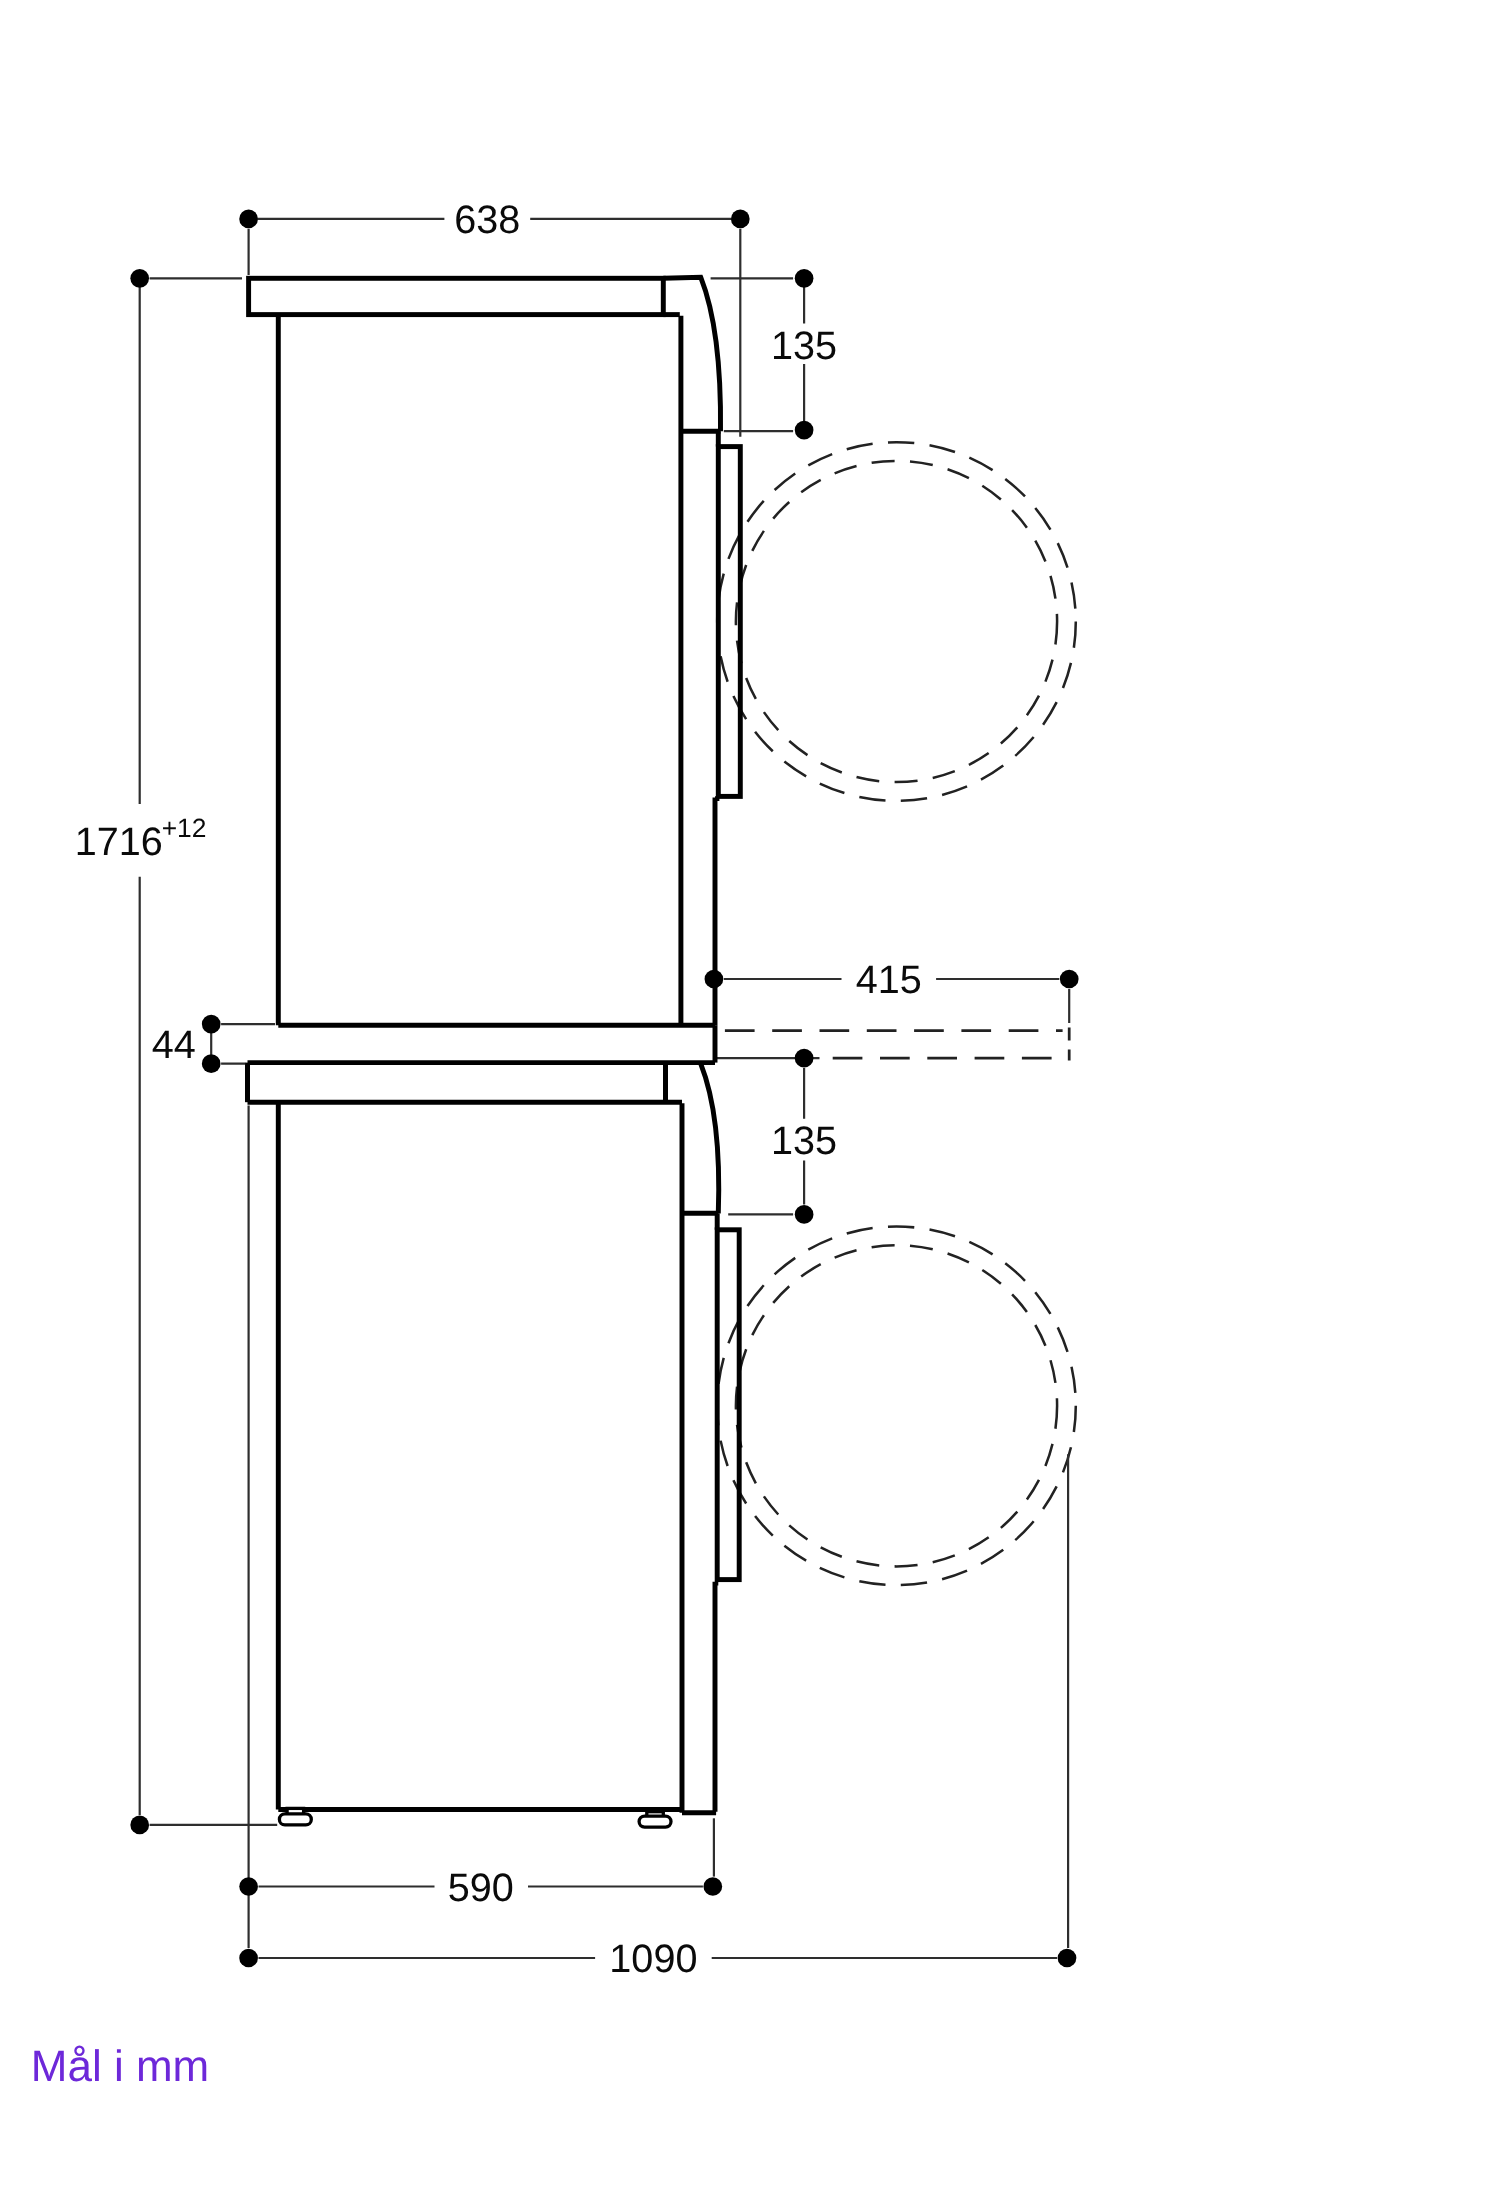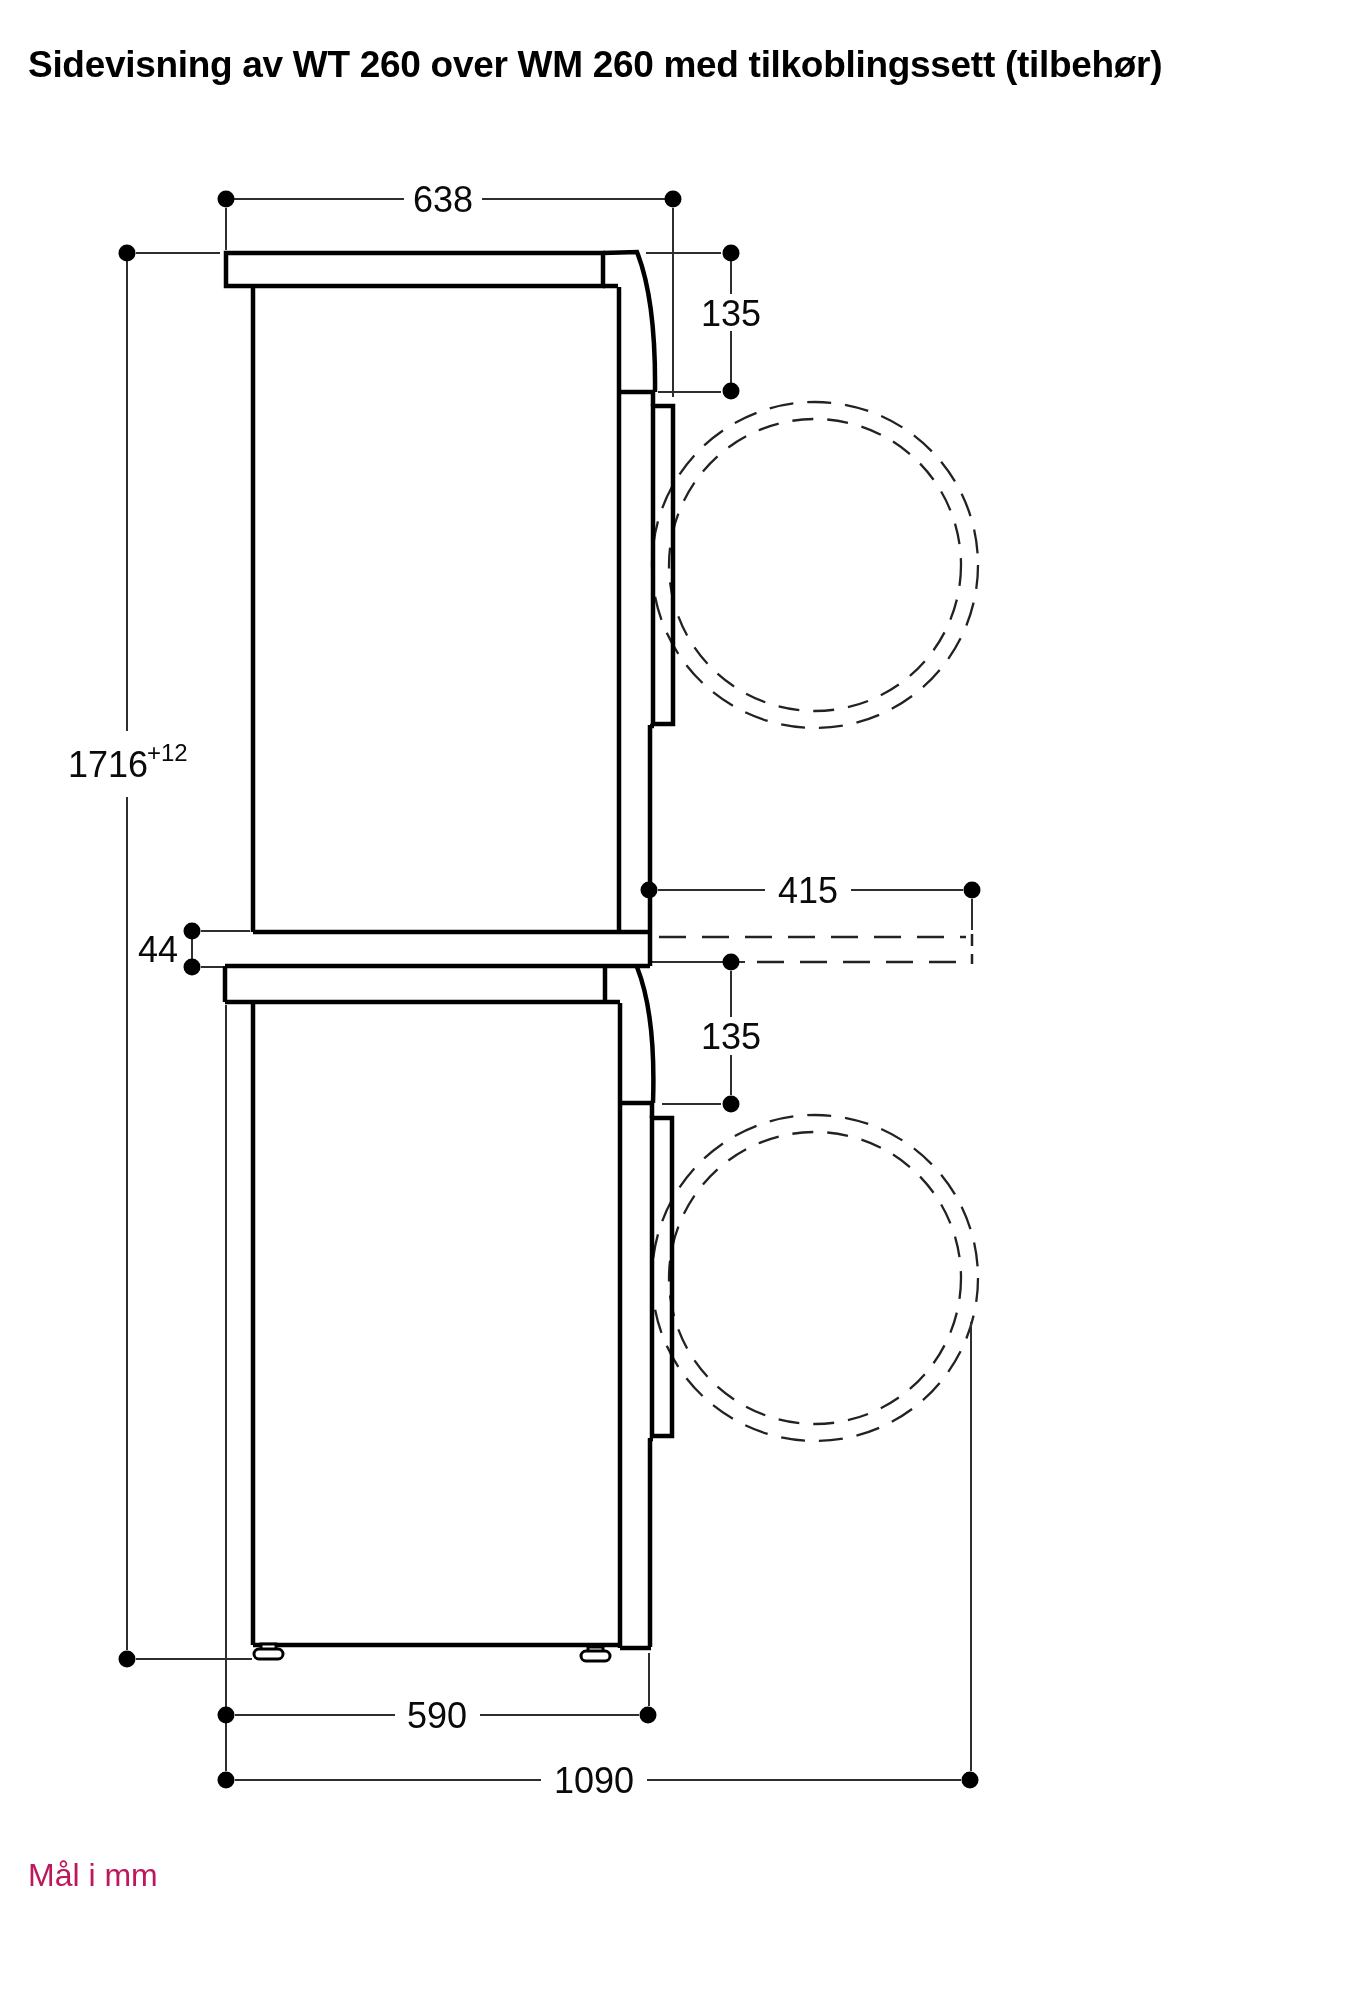--- a/index.html
+++ b/index.html
@@ -10,40 +10,39 @@
     font-family:"Liberation Sans", sans-serif;
     overflow:hidden;
   }
   .title{
     position:absolute;left:28px;top:44px;
     font-size:37px;font-weight:bold;color:#000;
     letter-spacing:-0.3px;white-space:nowrap;
   }
   .footer{
     position:absolute;left:28px;top:1857px;
-    font-size:32px;color:#be185d;white-space:nowrap;
+    font-size:40px;color:#6d28d9;white-space:nowrap;
   }
   svg{position:absolute;left:0;top:0;}
   .thick{stroke:#000;stroke-width:4.5;fill:none;stroke-linecap:butt;stroke-linejoin:miter;}
   .thin{stroke:#2e2e2e;stroke-width:2;fill:none;}
   .dimtext{font-size:36px;fill:#0a0a0a;}
   .suptext{font-size:24px;fill:#0a0a0a;}
   .dot{fill:#000;stroke:none;}
   .dash-circle{stroke:#222;stroke-width:2.3;fill:none;stroke-dasharray:24 14;}
   .dash-circle-in{stroke:#222;stroke-width:2.3;fill:none;stroke-dasharray:21 14;}
   .dash-line{stroke:#222;stroke-width:2.5;fill:none;stroke-dasharray:27 16;}
   .dash-end{stroke:#222;stroke-width:2.5;fill:none;stroke-dasharray:12 8;}
   .foot{fill:#fff;stroke:#000;stroke-width:3;}
 </style>
 </head>
 <body>
 
 <div class="page">
 
-  <div class="title">Sidevisning av WT 260 over WM 260 med tilkoblingssett (tilbehør)</div>
 
   <svg width="1360" height="2000" viewBox="0 0 1360 2000">
 
     <g>
       <circle class="dash-circle" cx="815" cy="565" r="163"></circle>
       <circle class="dash-circle-in" cx="815" cy="565" r="146"></circle>
     </g>
     <g>
       <circle class="dash-circle" cx="815" cy="1278" r="163"></circle>
       <circle class="dash-circle-in" cx="815" cy="1278" r="146"></circle>

